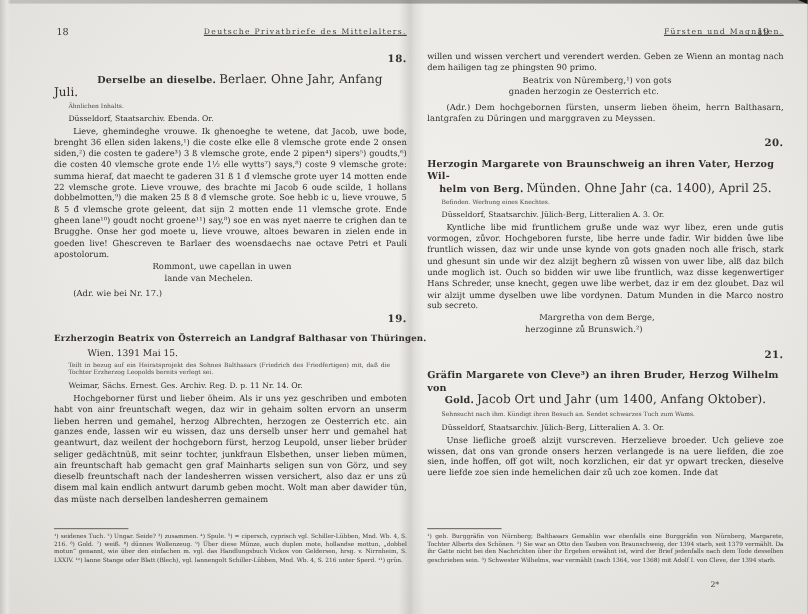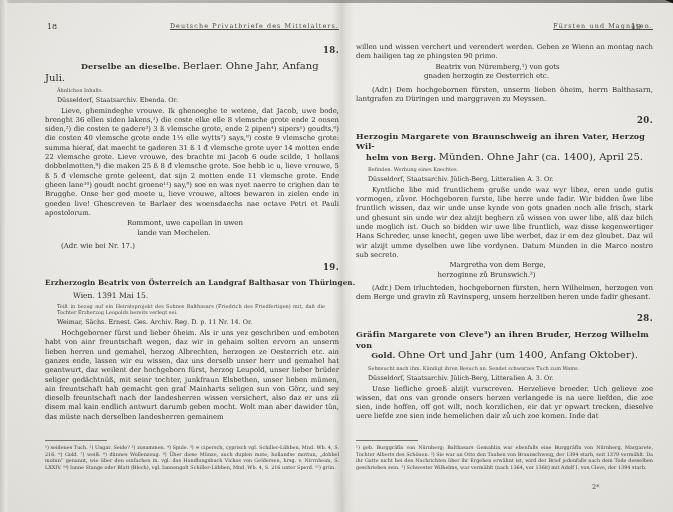--- a/index.html
+++ b/index.html
@@ -123,30 +123,29 @@
           <span class="titlerest">Münden.  Ohne Jahr (ca. 1400), April 25.</span>
         </span>
       </div>
       <div class="regesta">Befinden.  Werbung eines Knechtes.</div>
       <div class="source">Düsseldorf, Staatsarchiv.  Jülich-Berg, Litteralien A. 3.  Or.</div>
       <p class="body">Kyntliche libe mid fruntlichem gruße unde waz wyr libez, eren unde gutis vormogen, zůvor. Hochgeboren furste, libe herre unde fadir. Wir bidden ůwe libe fruntlich wissen, daz wir unde unse kynde von gots gnaden noch alle frisch, stark und ghesunt sin unde wir dez alzijt beghern zů wissen von uwer libe, alß daz bilch unde moglich ist. Ouch so bidden wir uwe libe fruntlich, waz disse kegenwertiger Hans Schreder, unse knecht, gegen uwe libe werbet, daz ir em dez gloubet. Daz wil wir alzijt umme dyselben uwe libe vordynen.  Datum Munden in die Marco nostro sub secreto.</p>
       <div class="sig">
         <div class="l1">Margretha von dem Berge,</div>
         <div class="l2">herzoginne zů Brunswich.²)</div>
       </div>
-      <div class="adr">(Adr.)  Dem irluchteden, hochgebornen fürsten, hern Wilhelmen, herzogen von dem Berge und gravin zů Ravinsperg, unsem herzeliben heren unde fadir ghesant.</div>
     </div>
 
     <div class="sec">
-      <div class="secnum">28.</div>
+      <div class="secnum">21.</div>
       <div class="sectitle">
         <span class="frak line1">Gräfin Margarete von Cleve³) an ihren Bruder, Herzog Wilhelm von</span>
         <span class="line2">
           <span class="frak">Gold.</span>
-          <span class="titlerest">Ohne Ort und Jahr (um 1400, Anfang Oktober).</span>
+          <span class="titlerest">Jacob Ort und Jahr (um 1400, Anfang Oktober).</span>
         </span>
       </div>
       <div class="regesta">Sehnsucht nach ihm.  Kündigt ihren Besuch an.  Sendet schwarzes Tuch zum Wams.</div>
       <div class="source">Düsseldorf, Staatsarchiv.  Jülich-Berg, Litteralien A. 3.  Or.</div>
       <p class="body">Unse liefliche groeß alzijt vurscreven. Herzelieve broeder. Uch gelieve zoe wissen, dat ons van gronde onsers herzen verlangede is na uere liefden, die zoe sien, inde hoffen, off got wilt, noch korzlichen, eir dat yr opwart trecken, dieselve uere liefde zoe sien inde hemelichen dair zů uch zoe komen.  Inde dat</p>
     </div>
   </div>
 
   <div class="fn fn-right">¹) geb. Burggräfin von Nürnberg; Balthasars Gemahlin war ebenfalls eine Burggräfin von Nürnberg, Margarete, Tochter Alberts des Schönen.  ²) Sie war an Otto den Tauben von Braunschweig, der 1394 starb, seit 1379 vermählt.  Da ihr Gatte nicht bei den Nachrichten über ihr Ergehen erwähnt ist, wird der Brief jedenfalls nach dem Tode desselben geschrieben sein.  ³) Schwester Wilhelms, war vermählt (nach 1364, vor 1368) mit Adolf I. von Cleve, der 1394 starb.</div>
   <div class="sigmark">2*</div>

